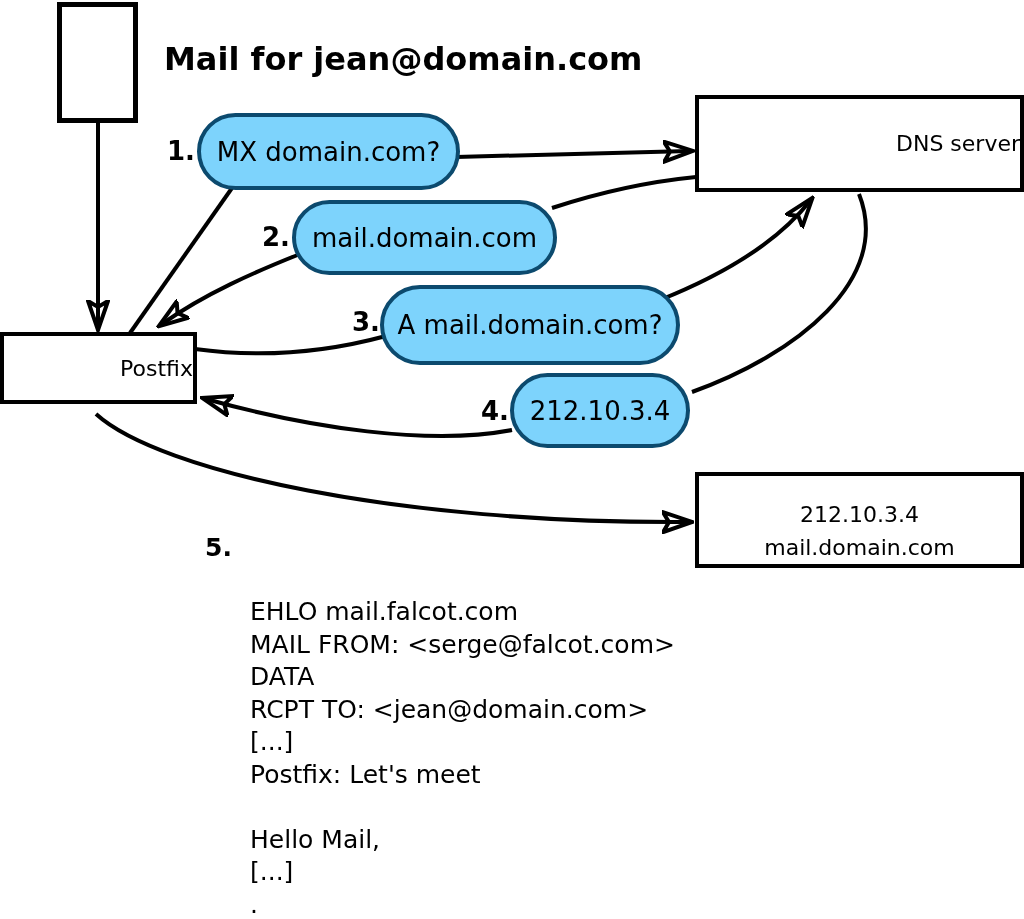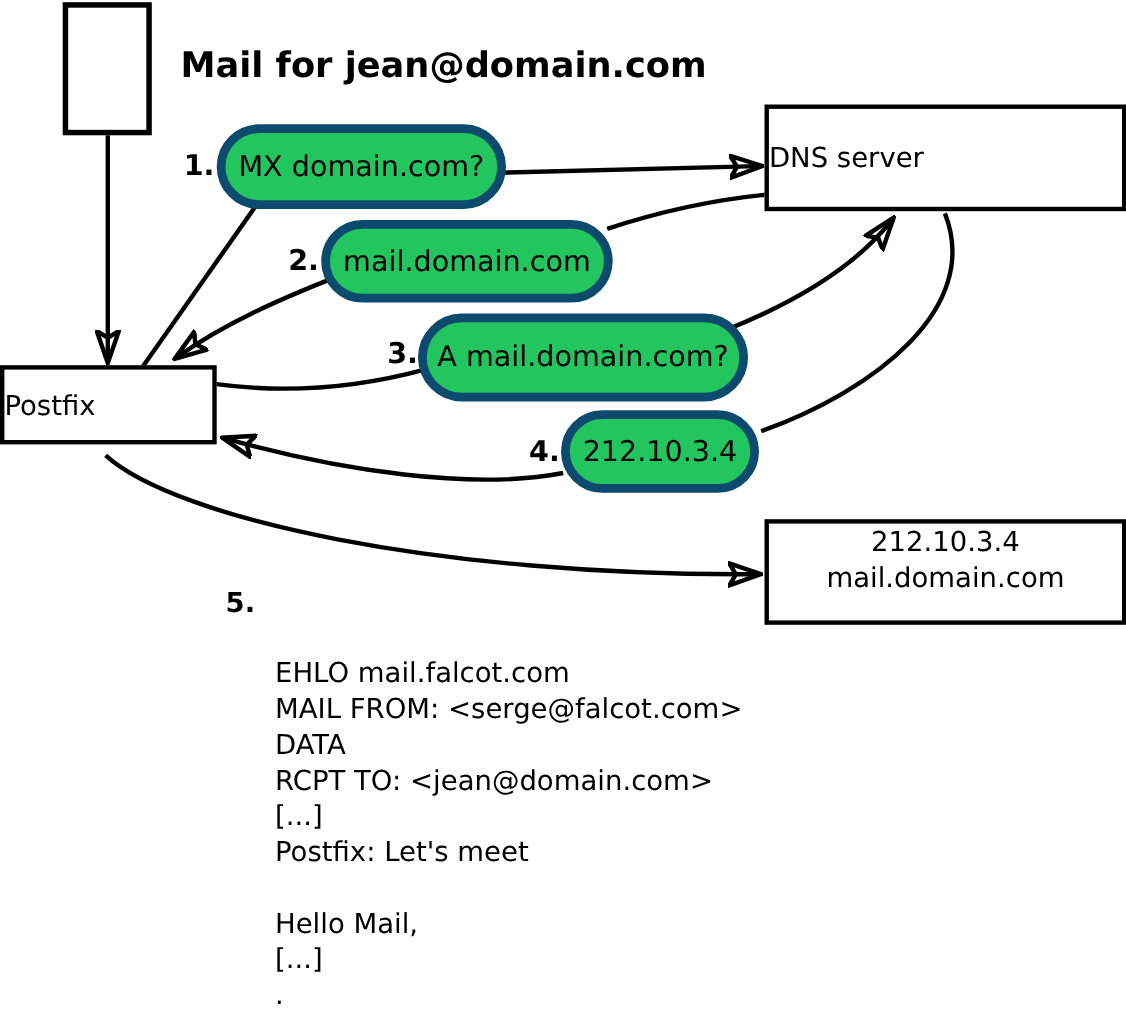--- a/index.html
+++ b/index.html
@@ -6,30 +6,30 @@
   .stage {
     position:relative; width:1024px; height:919px;
     background:#ffffff; color:#000000;
     font-family:"DejaVu Sans","Liberation Sans",sans-serif;
     overflow:hidden;
   }
   .wires { position:absolute; left:0; top:0; width:1024px; height:919px; }
   .wires path { stroke:#000; stroke-width:4; fill:none; }
   .node {
     position:absolute; background:#fff; border:4px solid #000;
-    box-sizing:border-box; display:flex; align-items:center; justify-content:flex-start;
-    text-align:center; font-size:25px; line-height:33px;
+    box-sizing:border-box; display:flex; align-items:center; justify-content:flex-end;
+    text-align:center; font-size:22px; line-height:33px;
   }
   .node.column { flex-direction:column; }
   .envelope {
     position:absolute; left:57px; top:2px; width:81px; height:121px;
     background:#fff; border:5px solid #000; box-sizing:border-box;
   }
   .pill {
-    position:absolute; background:#22c55e; border:8px solid #0c4a6e; border-radius:40px;
+    position:absolute; background:#7dd3fc; border:4px solid #0c4a6e; border-radius:40px;
     box-sizing:border-box; display:flex; align-items:center; justify-content:center;
     font-size:26px; white-space:nowrap;
   }
   .postfix-box { left:0px;   top:332px; width:197px; height:72px; }
   .dns-box     { left:695px; top:95px;  width:329px; height:97px; }
   .mail-box    { left:695px; top:472px; width:329px; height:96px; }
   .pill-1 { left:197px; top:113px; width:263px; height:77px; }
   .pill-2 { left:292px; top:200px; width:265px; height:75px; }
   .pill-3 { left:380px; top:285px; width:300px; height:80px; }
   .pill-4 { left:510px; top:373px; width:180px; height:75px; }

